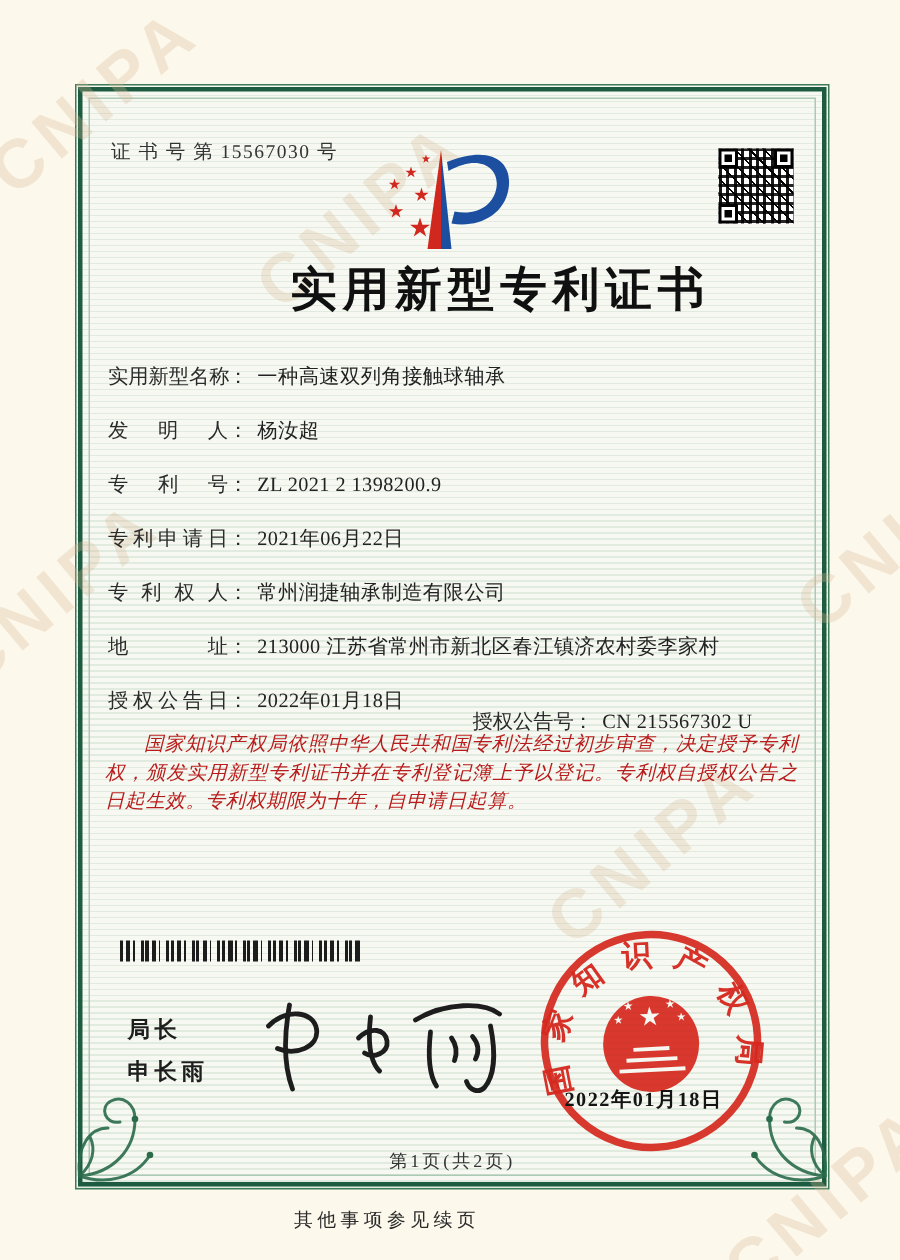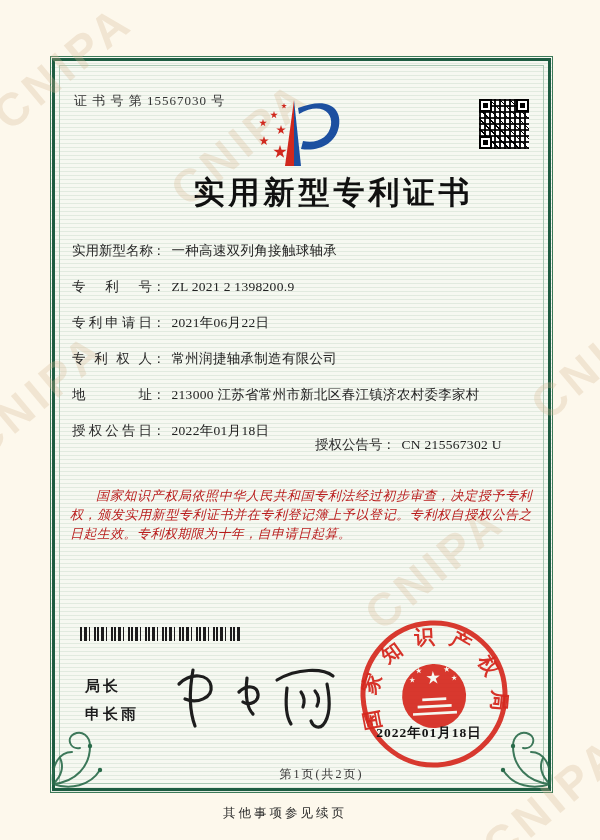--- a/index.html
+++ b/index.html
@@ -87,25 +87,25 @@
   .official div{margin-bottom:9px;}
   .sig{position:absolute;left:165px;top:658px;z-index:5;}
   .seal{position:absolute;left:354px;top:614px;z-index:6;transform:rotate(-3deg);}
   .seal-date{
     position:absolute;left:344px;top:724px;width:170px;z-index:7;
     text-align:center;font-size:13.5px;font-weight:600;letter-spacing:1px;color:#141414;
   }
   
   .page-no{
     position:absolute;left:50px;top:766px;width:503px;z-index:3;
-    text-align:center;font-size:12px;letter-spacing:2px;color:#333;padding-left:20px;
+    text-align:center;font-size:12px;letter-spacing:2px;color:#333;
   }
   .foot-note{
     position:absolute;left:0;top:805px;width:516px;z-index:3;
-    text-align:center;font-size:12.5px;letter-spacing:3px;color:#2a2a2a;margin-left:27px;
+    text-align:center;font-size:12.5px;letter-spacing:3px;color:#2a2a2a;
   }
 </style>
 </head>
 <body>
 
 <div class="wm" style="left:-20px;top:40px">CNIPA</div>
 <div class="wm" style="left:158px;top:116px">CNIPA</div>
 <div class="wm" style="left:518px;top:330px">CNIPA</div>
 <div class="wm" style="left:-46px;top:368px">CNIPA</div>
 <div class="wm" style="left:352px;top:540px">CNIPA</div>
@@ -155,20 +155,23 @@
   <div class="f f1"></div>
   <div class="f f2"></div>
   <div class="f f3"></div>
 </div>
 
 <div class="title">实用新型专利证书</div>
 
 <div class="fields">
   <div class="row">
     <span class="lbl">实用新型名称</span><span class="colon">：</span><span class="val">一种高速双列角接触球轴承</span>
+  </div>
+  <div class="row">
+    <span class="lbl">发明人</span><span class="colon">：</span><span class="val">杨汝超</span>
   </div>
   <div class="row">
     <span class="lbl">专利号</span><span class="colon">：</span><span class="val">ZL 2021 2 1398200.9</span>
   </div>
   <div class="row">
     <span class="lbl">专利申请日</span><span class="colon">：</span><span class="val">2021年06月22日</span>
   </div>
   <div class="row">
     <span class="lbl">专利权人</span><span class="colon">：</span><span class="val">常州润捷轴承制造有限公司</span>
   </div>

